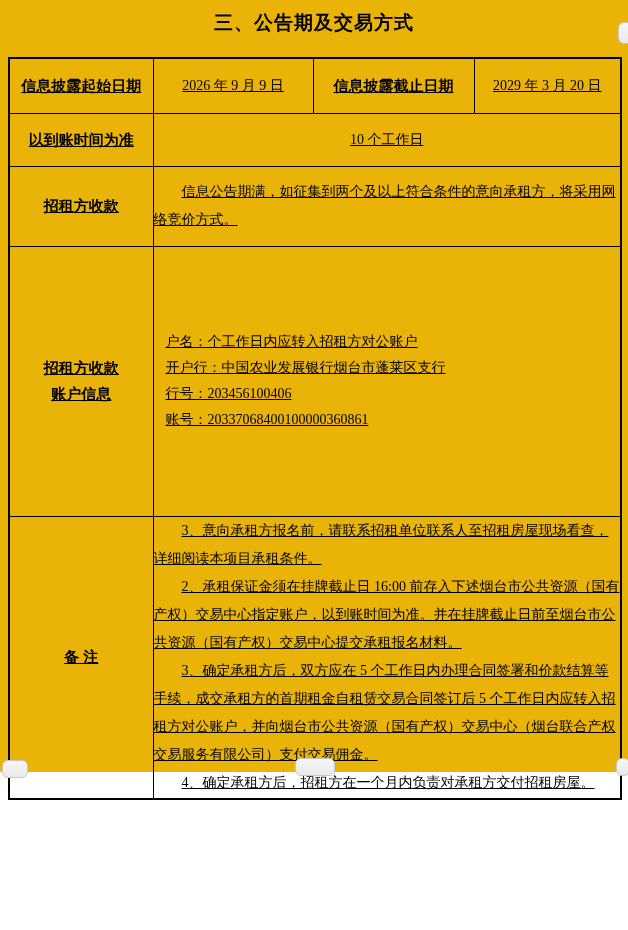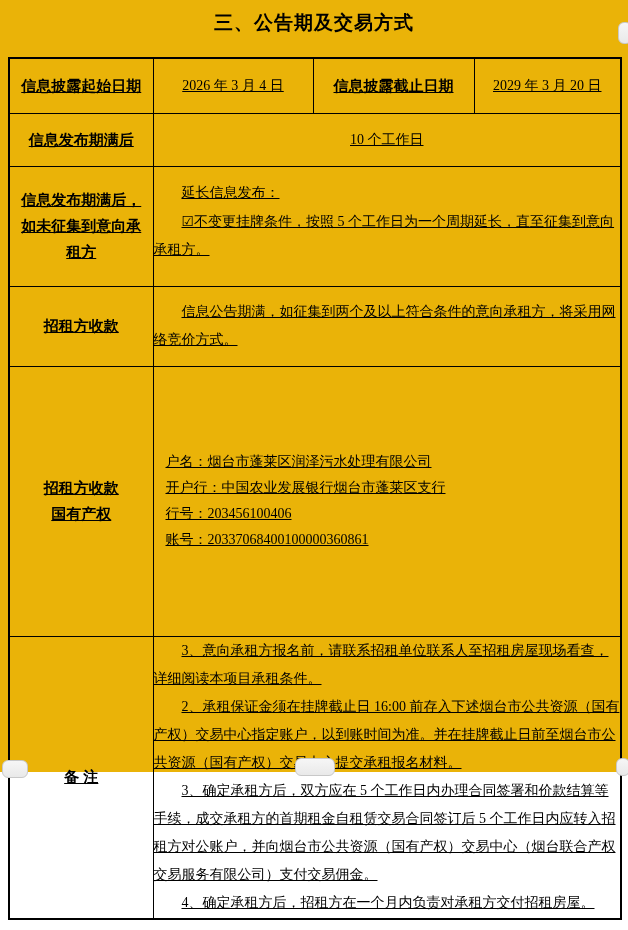--- a/index.html
+++ b/index.html
@@ -93,56 +93,45 @@
     <colgroup>
       <col style="width:144px">
       <col style="width:160px">
       <col style="width:161px">
       <col style="width:147px">
     </colgroup>
 
     <tbody>
         <tr style="height:55px">
       <td class="label-cell">信息披露起始日期</td>
-      <td class="value-center">2026 年 3 月 4 日</td>
+      <td class="value-center">2026 年 9 月 9 日</td>
       <td class="label-cell">信息披露截止日期</td>
       <td class="value-center">2029 年 3 月 20 日</td>
     </tr>
 
     <tr style="height:53px">
-      <td class="label-cell">信息发布期满后</td>
+      <td class="label-cell">以到账时间为准</td>
       <td class="value-center" colspan="3">10 个工作日</td>
     </tr>
 
-    <tr style="height:120px">
-      <td class="label-cell">
-        <div>信息发布期满后，</div>
-        <div>如未征集到意向承</div>
-        <div>租方</div>
-      </td>
-      <td class="content-cell" colspan="3" style="vertical-align:top; padding-top:12px;">
-        <p class="para">延长信息发布：</p>
-        <p class="para"><span class="checkbox-glyph">☑</span><span>不变更挂牌条件，按照 5 个工作日为一个周期延长，直至征集到意向承租方。</span></p>
-      </td>
-    </tr>
 
     <tr style="height:80px">
       <td class="label-cell">招租方收款</td>
       <td class="content-cell" colspan="3">
         <p class="para">信息公告期满，如征集到两个及以上符合条件的意向承租方，将采用网络竞价方式。</p>
       </td>
     </tr>
 
     <tr style="height:270px">
       <td class="label-cell">
         <div>招租方收款</div>
-        <div>国有产权</div>
+        <div>账户信息</div>
       </td>
       <td class="content-cell" colspan="3">
-        <p class="acct-line">户名：烟台市蓬莱区润泽污水处理有限公司</p>
+        <p class="acct-line">户名：个工作日内应转入招租方对公账户</p>
         <p class="acct-line">开户行：中国农业发展银行烟台市蓬莱区支行</p>
         <p class="acct-line">行号：203456100406</p>
         <p class="acct-line">账号：20337068400100000360861</p>
       </td>
     </tr>
 
     <tr style="height:283px">
       <td class="label-cell">备 注</td>
       <td class="content-cell" colspan="3">
         <p class="para">3、意向承租方报名前，请联系招租单位联系人至招租房屋现场看查，详细阅读本项目承租条件。</p>

